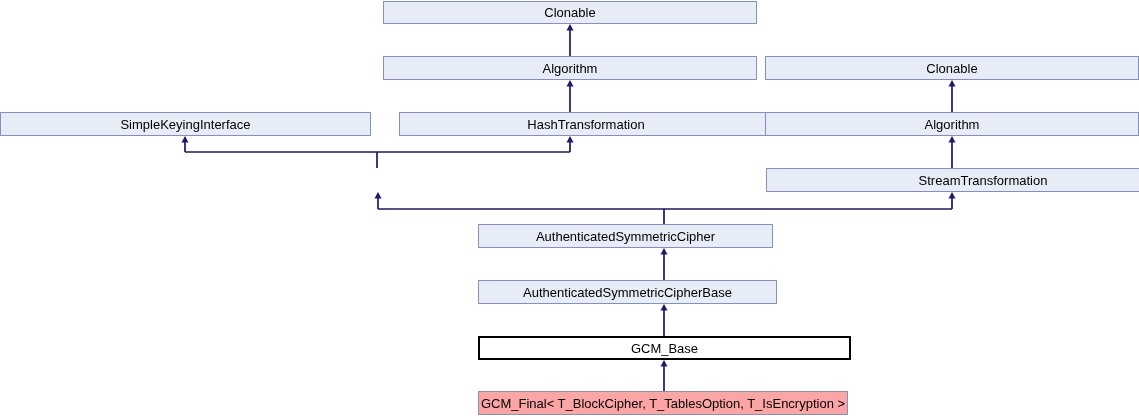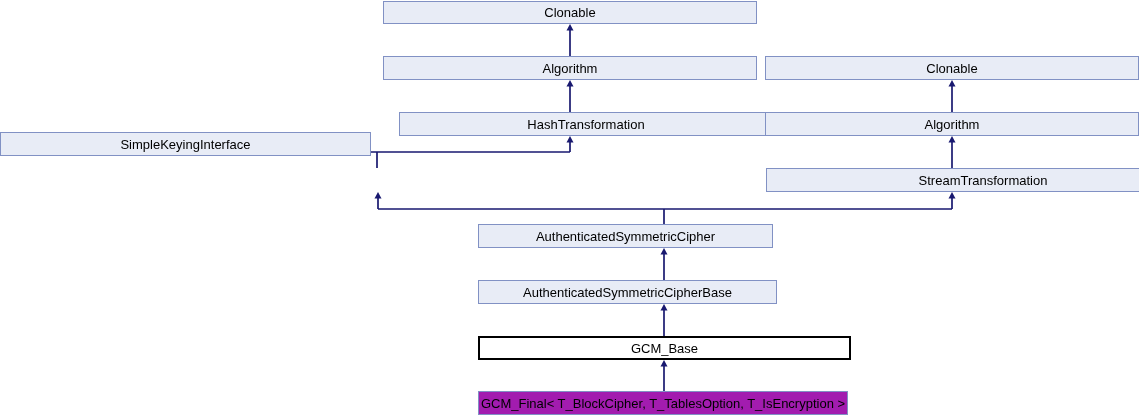--- a/index.html
+++ b/index.html
@@ -29,21 +29,21 @@
     color: #000000;
     white-space: nowrap;
     overflow: hidden;
     cursor: default;
   }
   .node--current {
     background: #ffffff;
     border: 2px solid #000000;
   }
   .node--truncated {
-    background: #a21caf;
+    background: #fca5a5;
   }
   svg.edges {
     position: absolute;
     left: 0;
     top: 0;
     pointer-events: none;
   }
   svg.edges path.line {
     fill: none;
     stroke: #191970;
@@ -88,21 +88,21 @@
     <path class="head" d="M664,304 l-3.5,6.5 l7,0 z"></path>
 
     <path class="line" d="M664,391 L664,365"></path>
     <path class="head" d="M664,360 l-3.5,6.5 l7,0 z"></path>
   </svg>
 
   <div class="node" style="left:383px; top:1px;  width:374px; height:23px;">Clonable</div>
 
   <div class="node" style="left:383px; top:56px; width:374px;">Algorithm</div>
 
-  <div class="node" style="left:0px; top:112px; width:371px;margin-top:20px;">SimpleKeyingInterface</div>
+  <div class="node" style="left:0px; top:112px; width:371px;">SimpleKeyingInterface</div>
 
   <div class="node" style="left:399px; top:112px; width:374px;">HashTransformation</div>
 
   <div class="node" style="left:765px; top:56px; width:374px;">Clonable</div>
 
   <div class="node" style="left:765px; top:112px; width:374px;">Algorithm</div>
 
 
   <div class="node" style="left:766px; top:168px; width:434px;">StreamTransformation</div>
 

